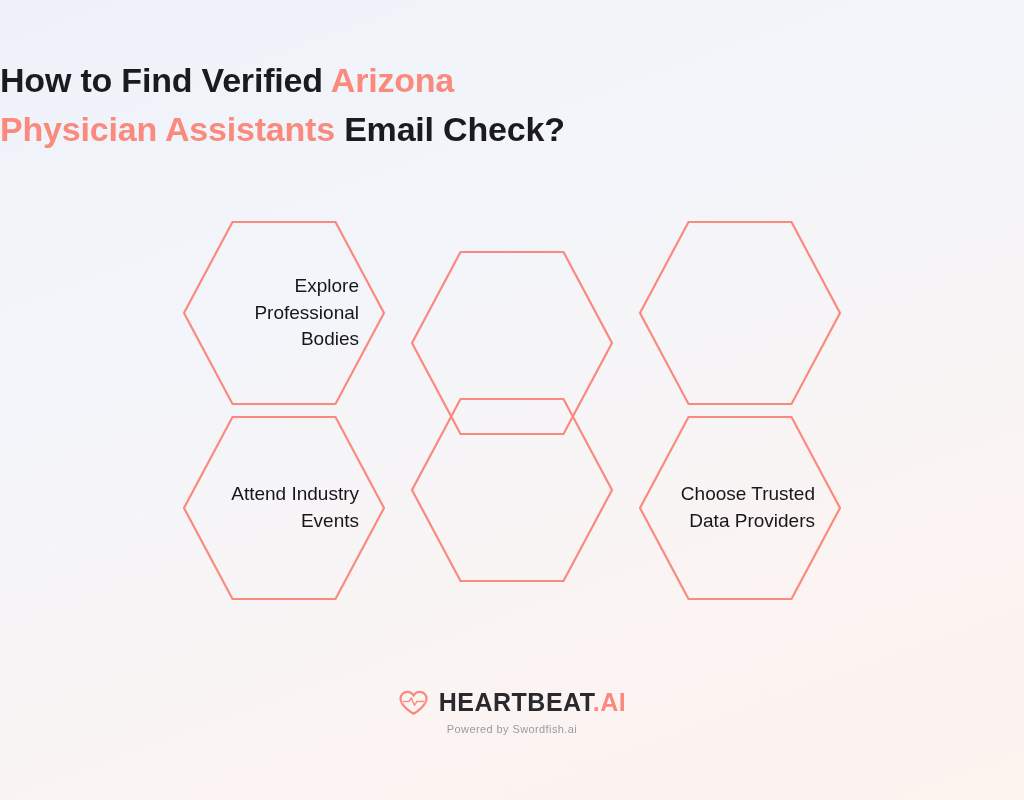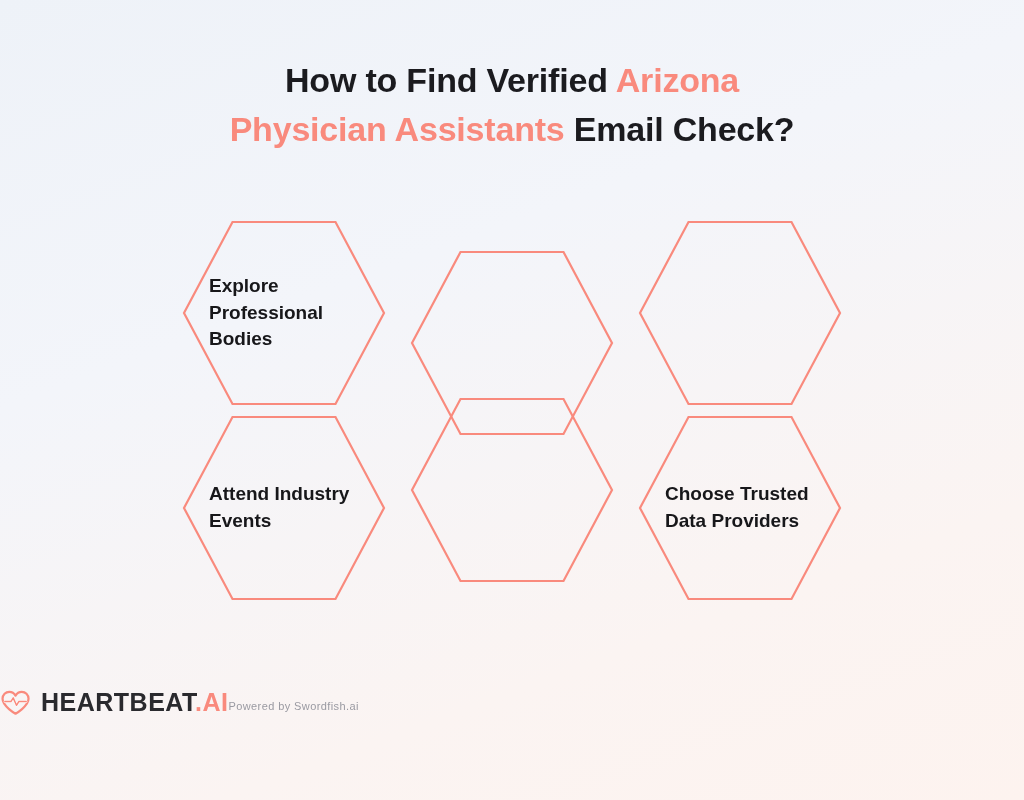--- a/index.html
+++ b/index.html
@@ -18,21 +18,20 @@
     width: 1024px;
     height: 800px;
   }
 
   
   .title {
     position: absolute;
     top: 56px;
     left: 0;
     width: 1024px;
-    text-align: center;
     font-size: 34px;
     font-weight: bold;
     line-height: 1.45;
     color: #1b1b1f;
     letter-spacing: -0.2px;
   }
   .title .hl { color: #f98a7d; }
 
   
   .hex-row {
@@ -64,34 +63,35 @@
   .hex svg {
     position: absolute;
     inset: 0;
     width: 100%;
     height: 100%;
   }
   .hex .label {
     position: relative;
     z-index: 2;
     width: 150px;
-    text-align: left;
+    text-align: right;
     font-size: 19px;
-    font-weight: bold;
+    font-weight: normal;
     line-height: 1.42;
     color: #17171a;
   }
 
   
   .brand {
     position: absolute;
     left: 0;
     top: 688px;
     width: 1024px;
     display: flex;
+    flex-direction: column;
     align-items: center;
   }
   .brand-row {
     display: flex;
     align-items: center;
     gap: 9px;
   }
   .brand-mark {
     width: 32px;
     height: 26px;

